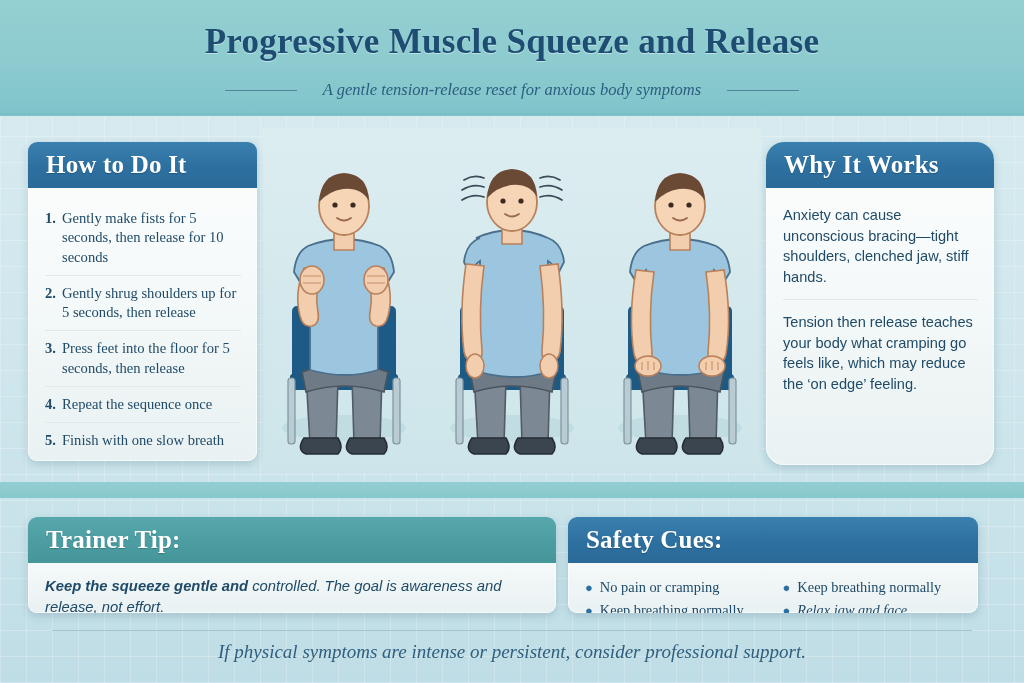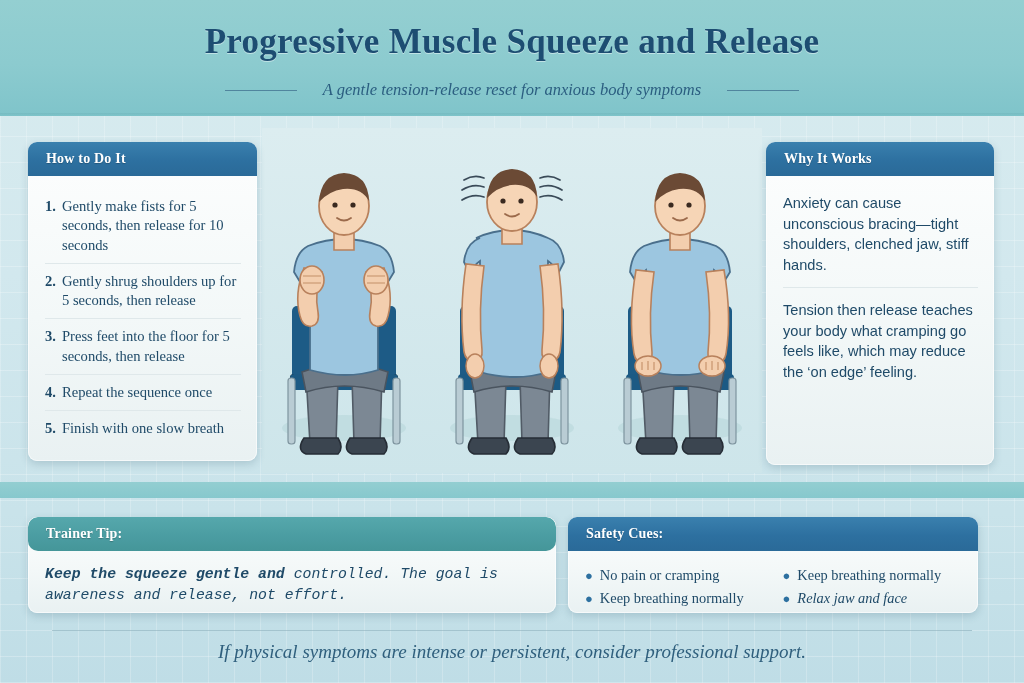--- a/index.html
+++ b/index.html
@@ -54,54 +54,54 @@
   .card {
     position: absolute;
     background: linear-gradient(180deg, #fdfefe 0%, #f3f8f8 55%, #e9f1f2 100%);
     border-radius: 9px;
     box-shadow: 0 3px 9px rgba(40,80,100,.20), 0 0 0 1px rgba(255,255,255,.6) inset;
     overflow: hidden;
   }
   .card-head {
     padding: 9px 16px 9px 18px;
     font-family: "Liberation Serif", serif;
-    font-size: 14px; font-weight: 700; color: #ffffff;
+    font-size: 25px; font-weight: 700; color: #ffffff;
     letter-spacing: .2px;
     text-shadow: 0 1px 1px rgba(0,0,0,.22);
   }
   .head-blue { background: linear-gradient(180deg, #3a80ae 0%, #2d70a0 55%, #2a6a98 100%); }
-  .head-teal { background: linear-gradient(180deg, #56a8ac 0%, #4b9da2 55%, #459699 100%); border-radius: 10px; }
+  .head-teal { background: linear-gradient(180deg, #56a8ac 0%, #4b9da2 55%, #459699 100%); }
   .card-body { padding: 13px 16px 12px 17px; }
 
   
   #card-how { left: 28px; top: 142px; width: 229px; height: 319px; }
   .steps { list-style: none; }
   .step {
     display: flex; gap: 6px;
     padding: 8px 0 8px 0;
     border-bottom: 1px solid #dfe8ea;
     font-family: "Liberation Serif", serif;
     font-size: 14.6px; line-height: 1.32; color: #1f4a68;
   }
   .step:last-child { border-bottom: none; }
   .step-num { font-weight: 600; flex: 0 0 auto; }
 
   
-  #card-why { left: 766px; top: 142px; width: 228px; height: 323px; }
+  #card-why { left: 766px; top: 142px; width: 228px; height: 323px; border-radius: 18px; }
   .why-p {
     font-family: Liberation Sans, sans-serif;
     font-size: 14.6px; line-height: 1.42; color: #1f4a68;
     padding: 4px 0 11px 0;
   }
   .why-p + .why-p { border-top: 1px solid #dfe8ea; padding-top: 12px; }
 
   
   #card-tip { left: 28px; top: 517px; width: 528px; height: 96px; }
   .tip-text {
-    font-family: Liberation Mono, monospace; font-style: italic;
+    font-family: Liberation Sans, sans-serif; font-style: italic;
     font-size: 14.8px; line-height: 1.42; color: #1f4a68;
   }
   .tip-text b { font-weight: 700; font-style: italic; }
 
   
   #card-safety { left: 568px; top: 517px; width: 410px; height: 96px; }
   .cue-cols { display: flex; gap: 18px; }
   .cue-col { flex: 1 1 0; list-style: none; }
   .cue {
     display: flex; gap: 7px; align-items: baseline;

